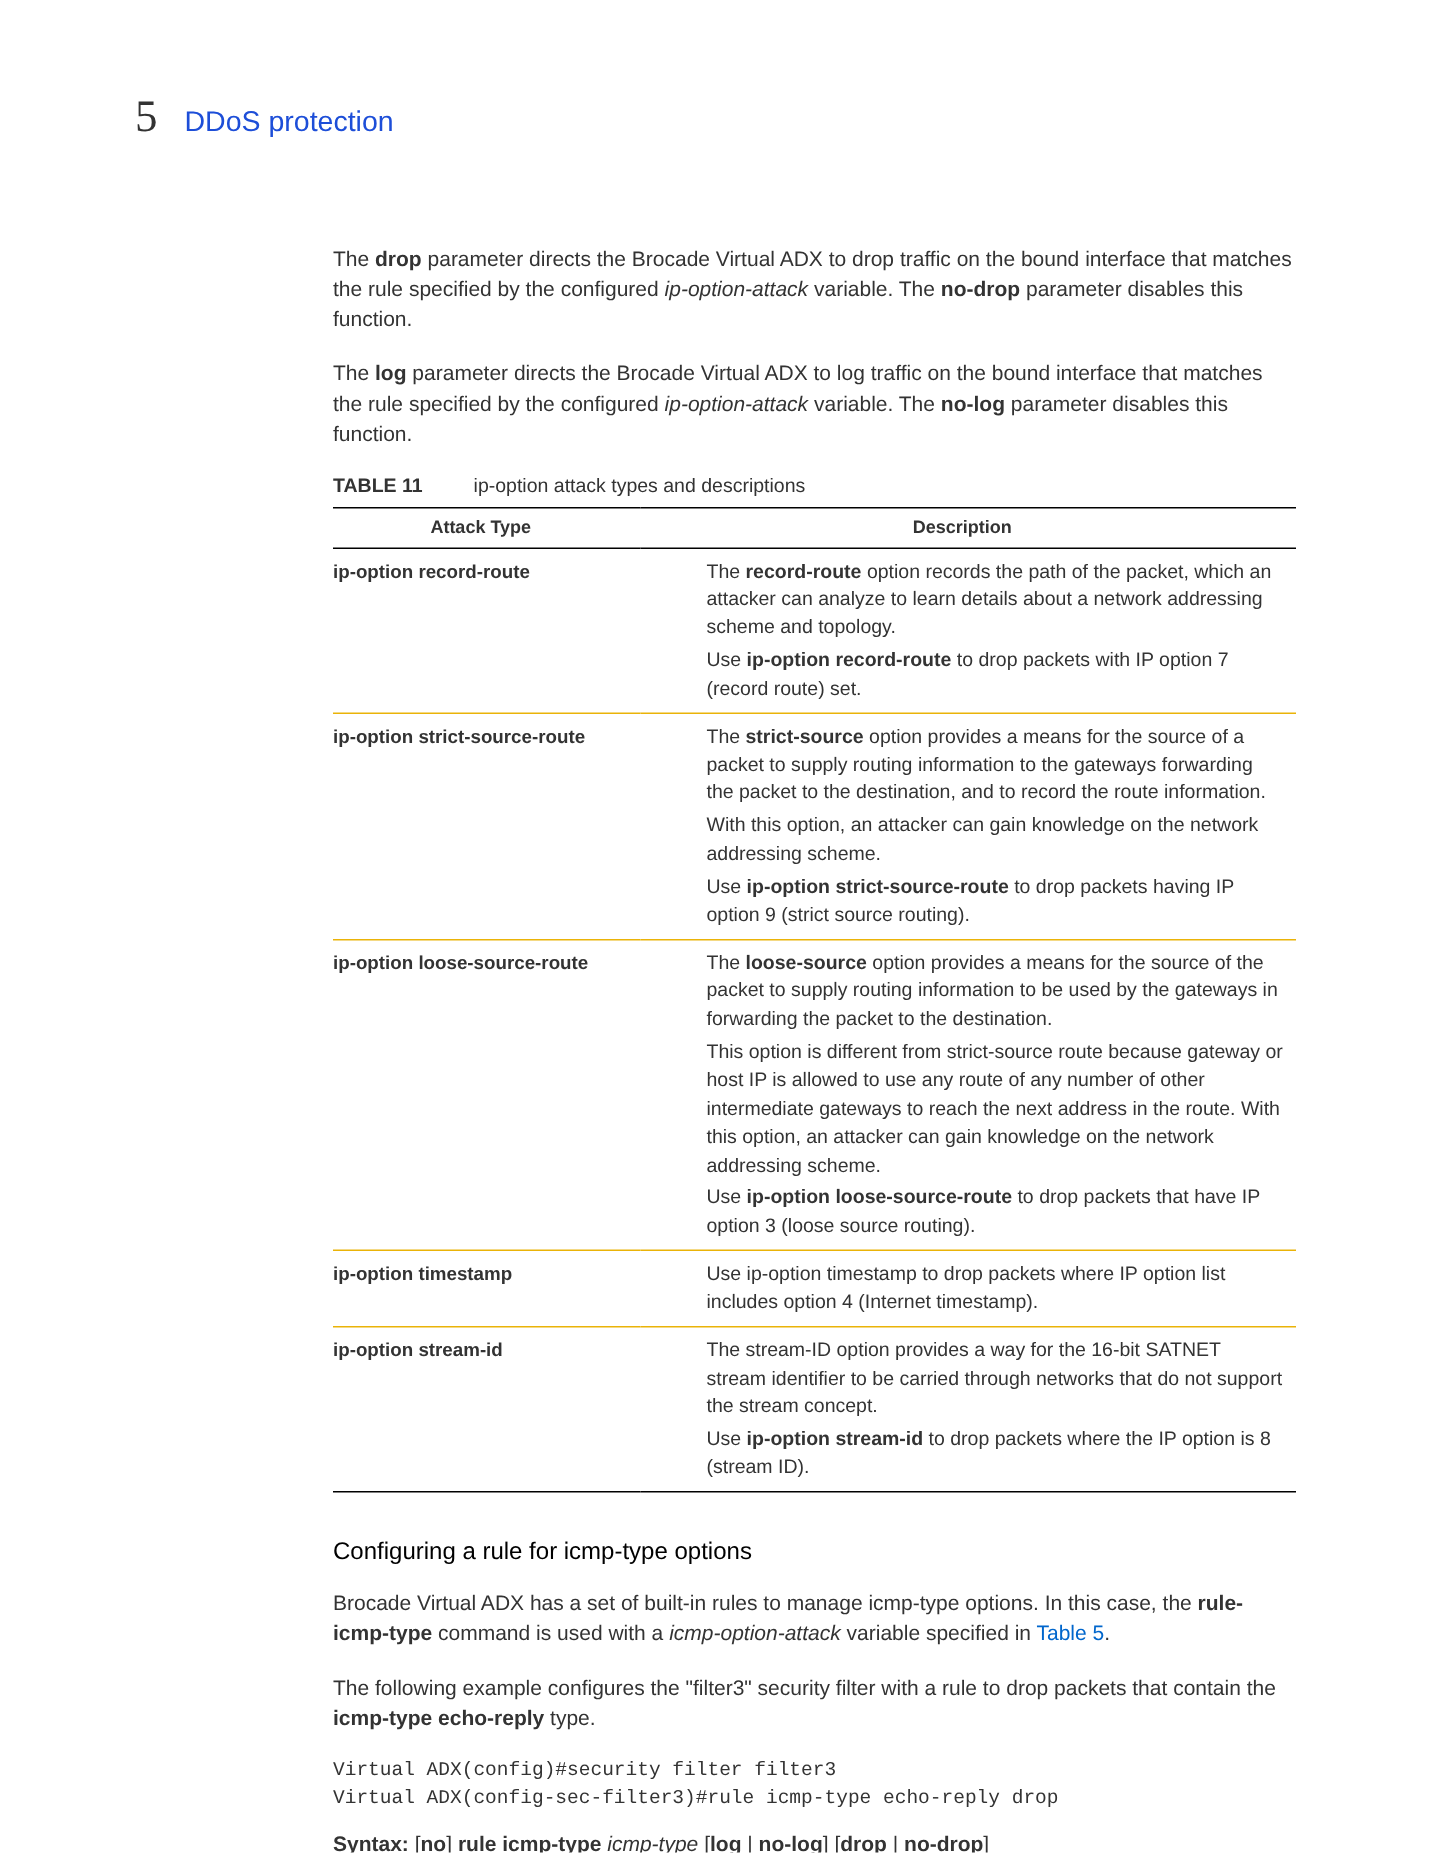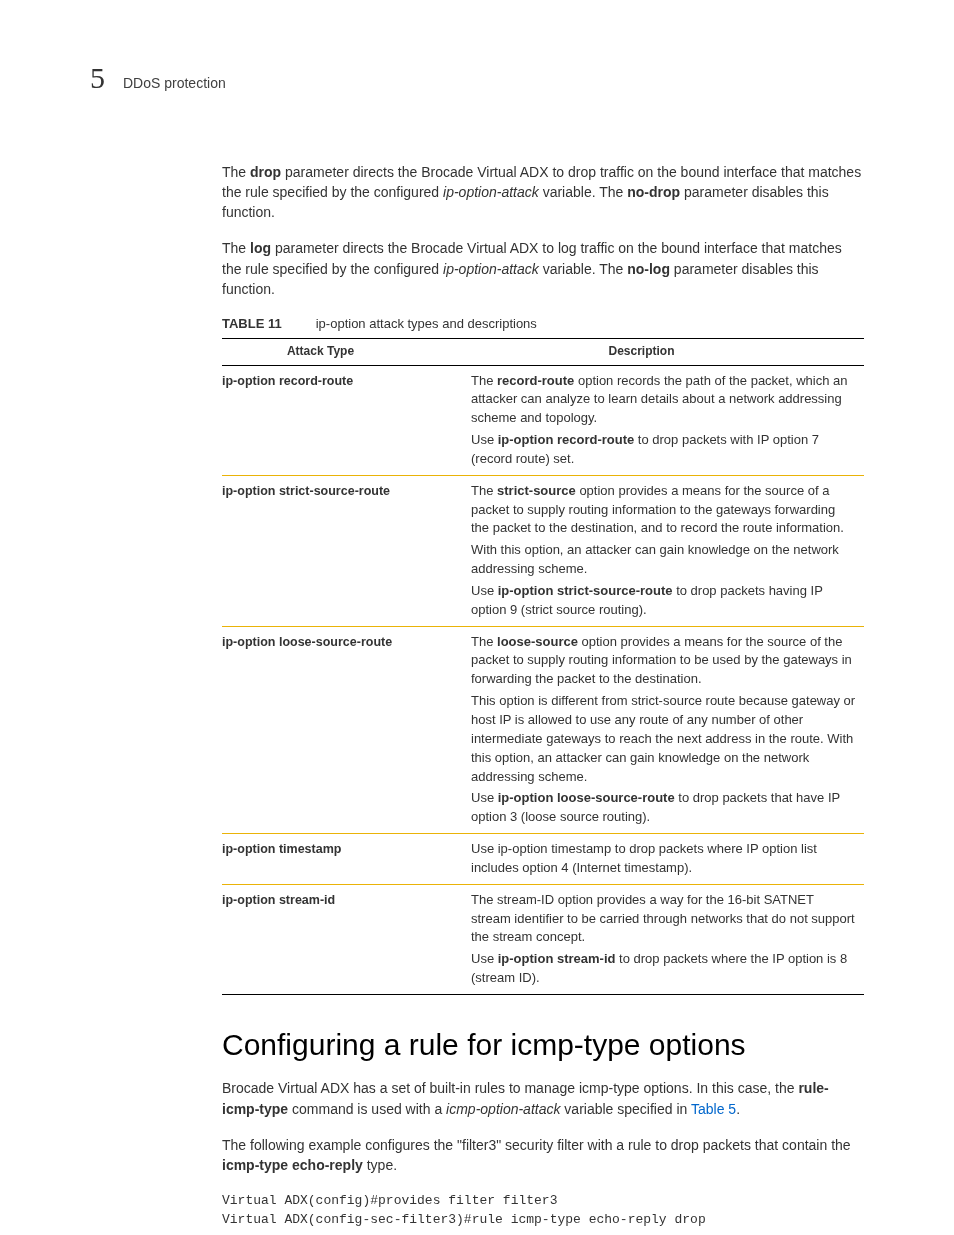--- a/index.html
+++ b/index.html
@@ -21,22 +21,22 @@
     align-items: baseline;
     gap: 18px;
     margin-bottom: 62px;
   }
   .chapnum {
     font-family: Georgia, "Times New Roman", serif;
     font-size: 30px;
     font-weight: 400;
   }
   .chaptitle {
-    font-size: 14px;
-    color: #404040;
+    font-size: 19px;
+    color: #1d4ed8;
   }
   .content {
     margin-left: 132px;
   }
   .para { margin-bottom: 16px; color: #333; }
   .bold { font-weight: 700; }
   .italic { font-style: italic; }
   .table-title {
     font-family: Arial, Helvetica, sans-serif;
     font-size: 13px;
@@ -72,21 +72,21 @@
   table.attack tr:last-child td { border-bottom: none; }
   table.attack td:first-child {
     width: 205px;
     font-weight: 700;
     font-size: 12.5px;
   }
   .cell-para { margin-bottom: 3px; margin-left: 44px; }
   .cell-para:last-child { margin-bottom: 0; }
   h2.section {
     font-family: Arial, Helvetica, sans-serif;
-    font-size: 30px;
+    font-size: 16px;
     font-weight: 400;
     margin-top: 28px;
     margin-bottom: 12px;
     color: #000;
   }
   .link { color: #0066cc; }
   pre.code {
     font-family: "Courier New", monospace;
     font-size: 13px;
     white-space: pre;
@@ -169,21 +169,21 @@
     <h2 class="section">Configuring a rule for icmp-type options</h2>
 
     <p class="para">
       <span>Brocade Virtual ADX has a set of built-in rules to manage icmp-type options. In this case, the </span><span class="bold">rule-icmp-type</span><span> command is used with a </span><span class="italic">icmp-option-attack</span><span> variable specified in </span><span class="link">Table 5</span><span>.</span>
     </p>
 
     <p class="para">
       <span>The following example configures the "filter3" security filter with a rule to drop packets that contain the </span><span class="bold">icmp-type echo-reply</span><span> type.</span>
     </p>
 
-    <pre class="code">Virtual ADX(config)#provides filter filter3
+    <pre class="code">Virtual ADX(config)#security filter filter3
 Virtual ADX(config-sec-filter3)#rule icmp-type echo-reply drop</pre>
 
     <p class="syntax para">
       <span class="bold">Syntax:</span><span> [</span><span class="bold">no</span><span>] </span><span class="bold">rule icmp-type</span><span class="italic"> icmp-type </span><span>[</span><span class="bold">log</span><span> | </span><span class="bold">no-log</span><span>] [</span><span class="bold">drop</span><span> | </span><span class="bold">no-drop</span><span>]</span>
     </p>
 
   </div>
 </div>
 
 </body></html>

